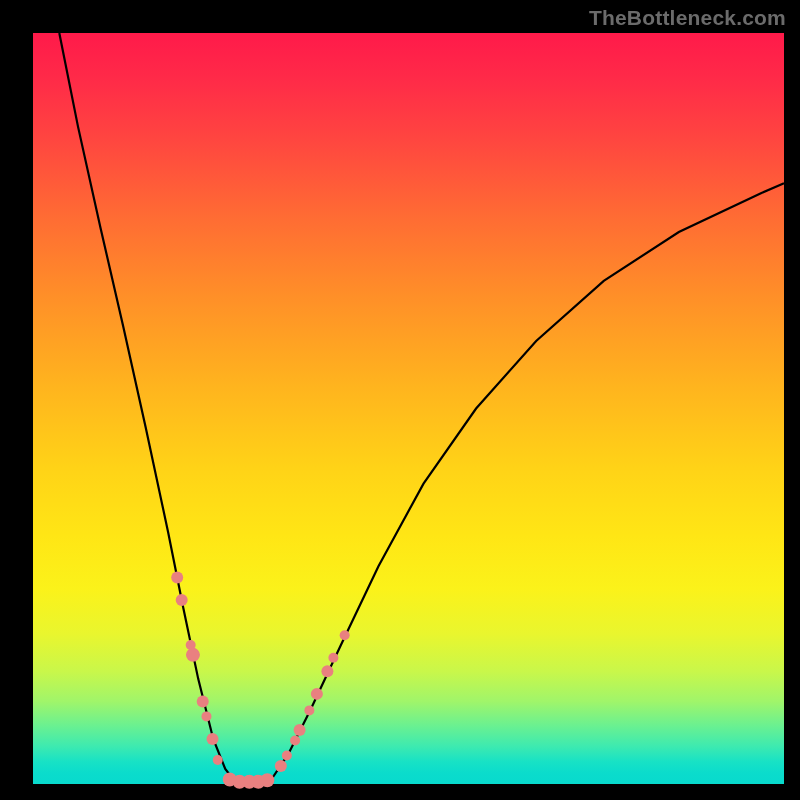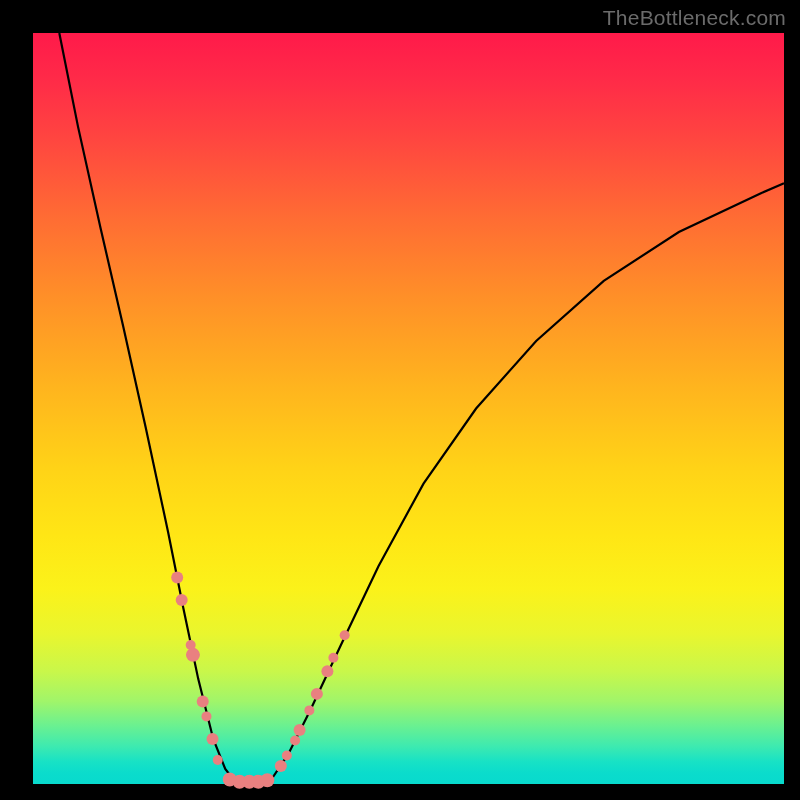--- a/index.html
+++ b/index.html
@@ -10,21 +10,21 @@
     position: relative;
     font-family: Arial, sans-serif;
     overflow: hidden;
   }
   .watermark {
     position: absolute;
     top: 6px;
     right: 14px;
     color: #6b6b6b;
     font-size: 21px;
-    font-weight: 400;
+    font-weight: 700;
     letter-spacing: 0.2px;
     z-index: 10;
   }
   .plot-area {
     position: absolute;
     left: 33px;
     top: 33px;
     width: 751px;
     height: 751px;
   }

